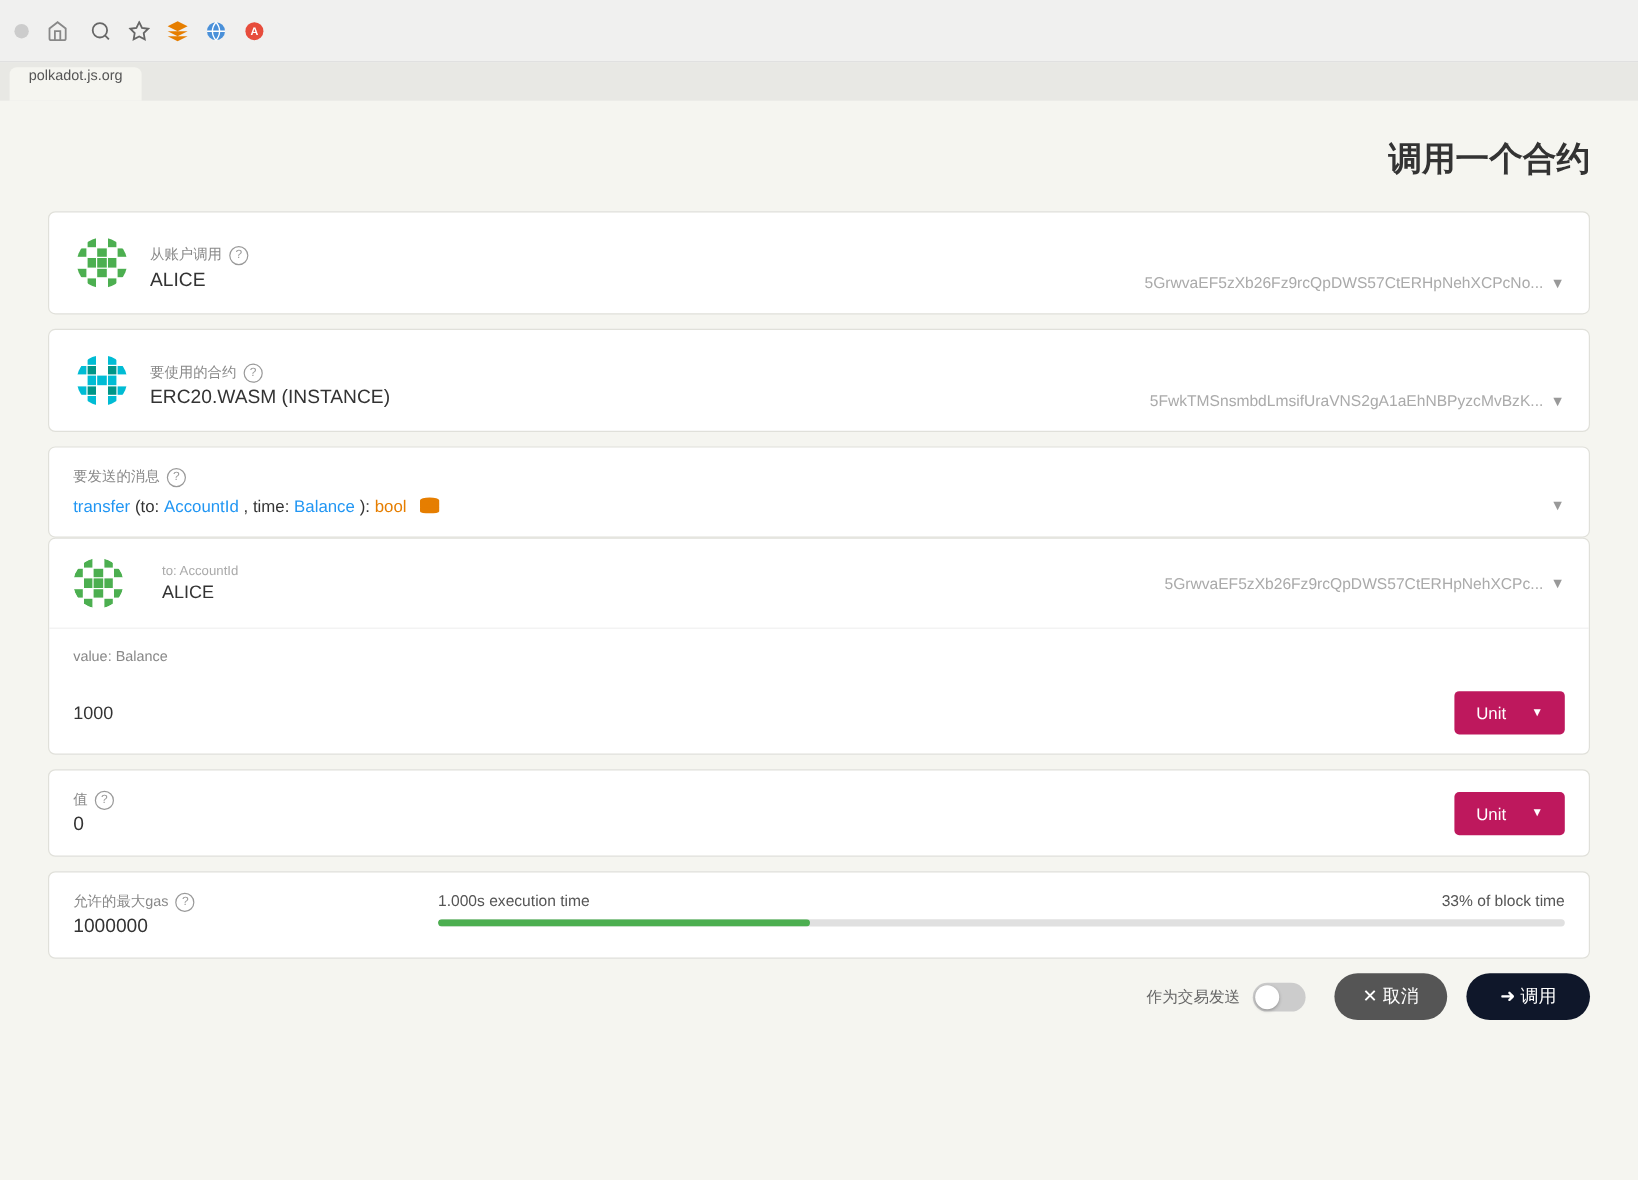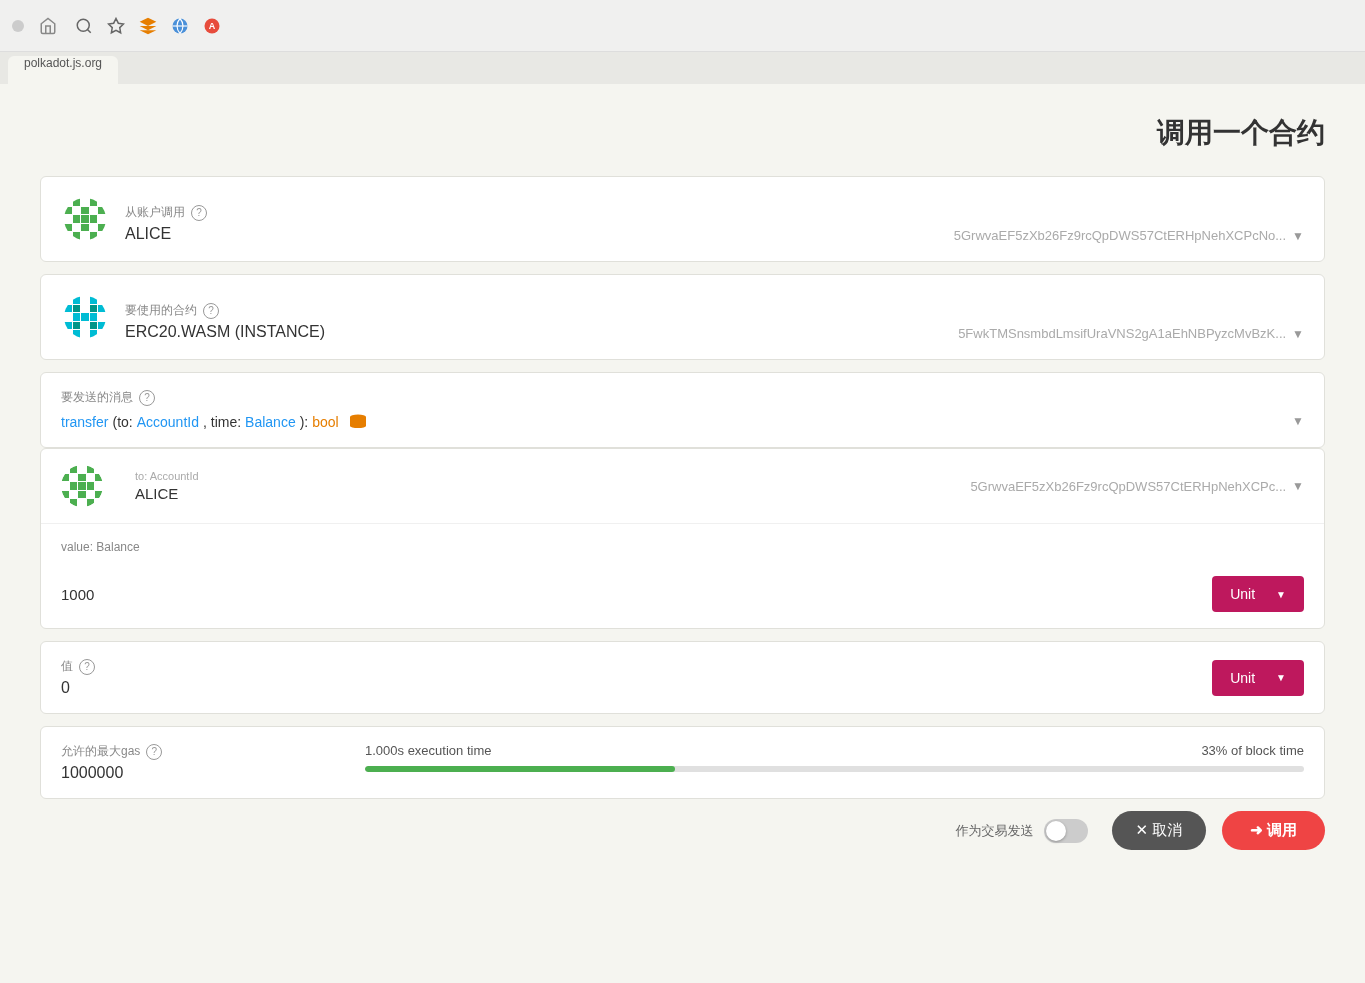--- a/index.html
+++ b/index.html
@@ -382,31 +382,30 @@
       border-radius: 20px;
       padding: 10px 24px;
       font-size: 15px;
       cursor: pointer;
       display: flex;
       align-items: center;
       gap: 8px;
     }
 
     .btn-invoke {
-      background: #ef4444;
+      background: #0f172a;
       color: white;
       border: none;
       border-radius: 20px;
       padding: 10px 28px;
       font-size: 15px;
       cursor: pointer;
       display: flex;
       align-items: center;
       gap: 8px;
-      font-weight: bold;
     }
 
     .identicon-small {
       width: 42px;
       height: 42px;
       border-radius: 50%;
       display: grid;
       grid-template-columns: repeat(5, 1fr);
       grid-template-rows: repeat(5, 1fr);
       gap: 1px;

